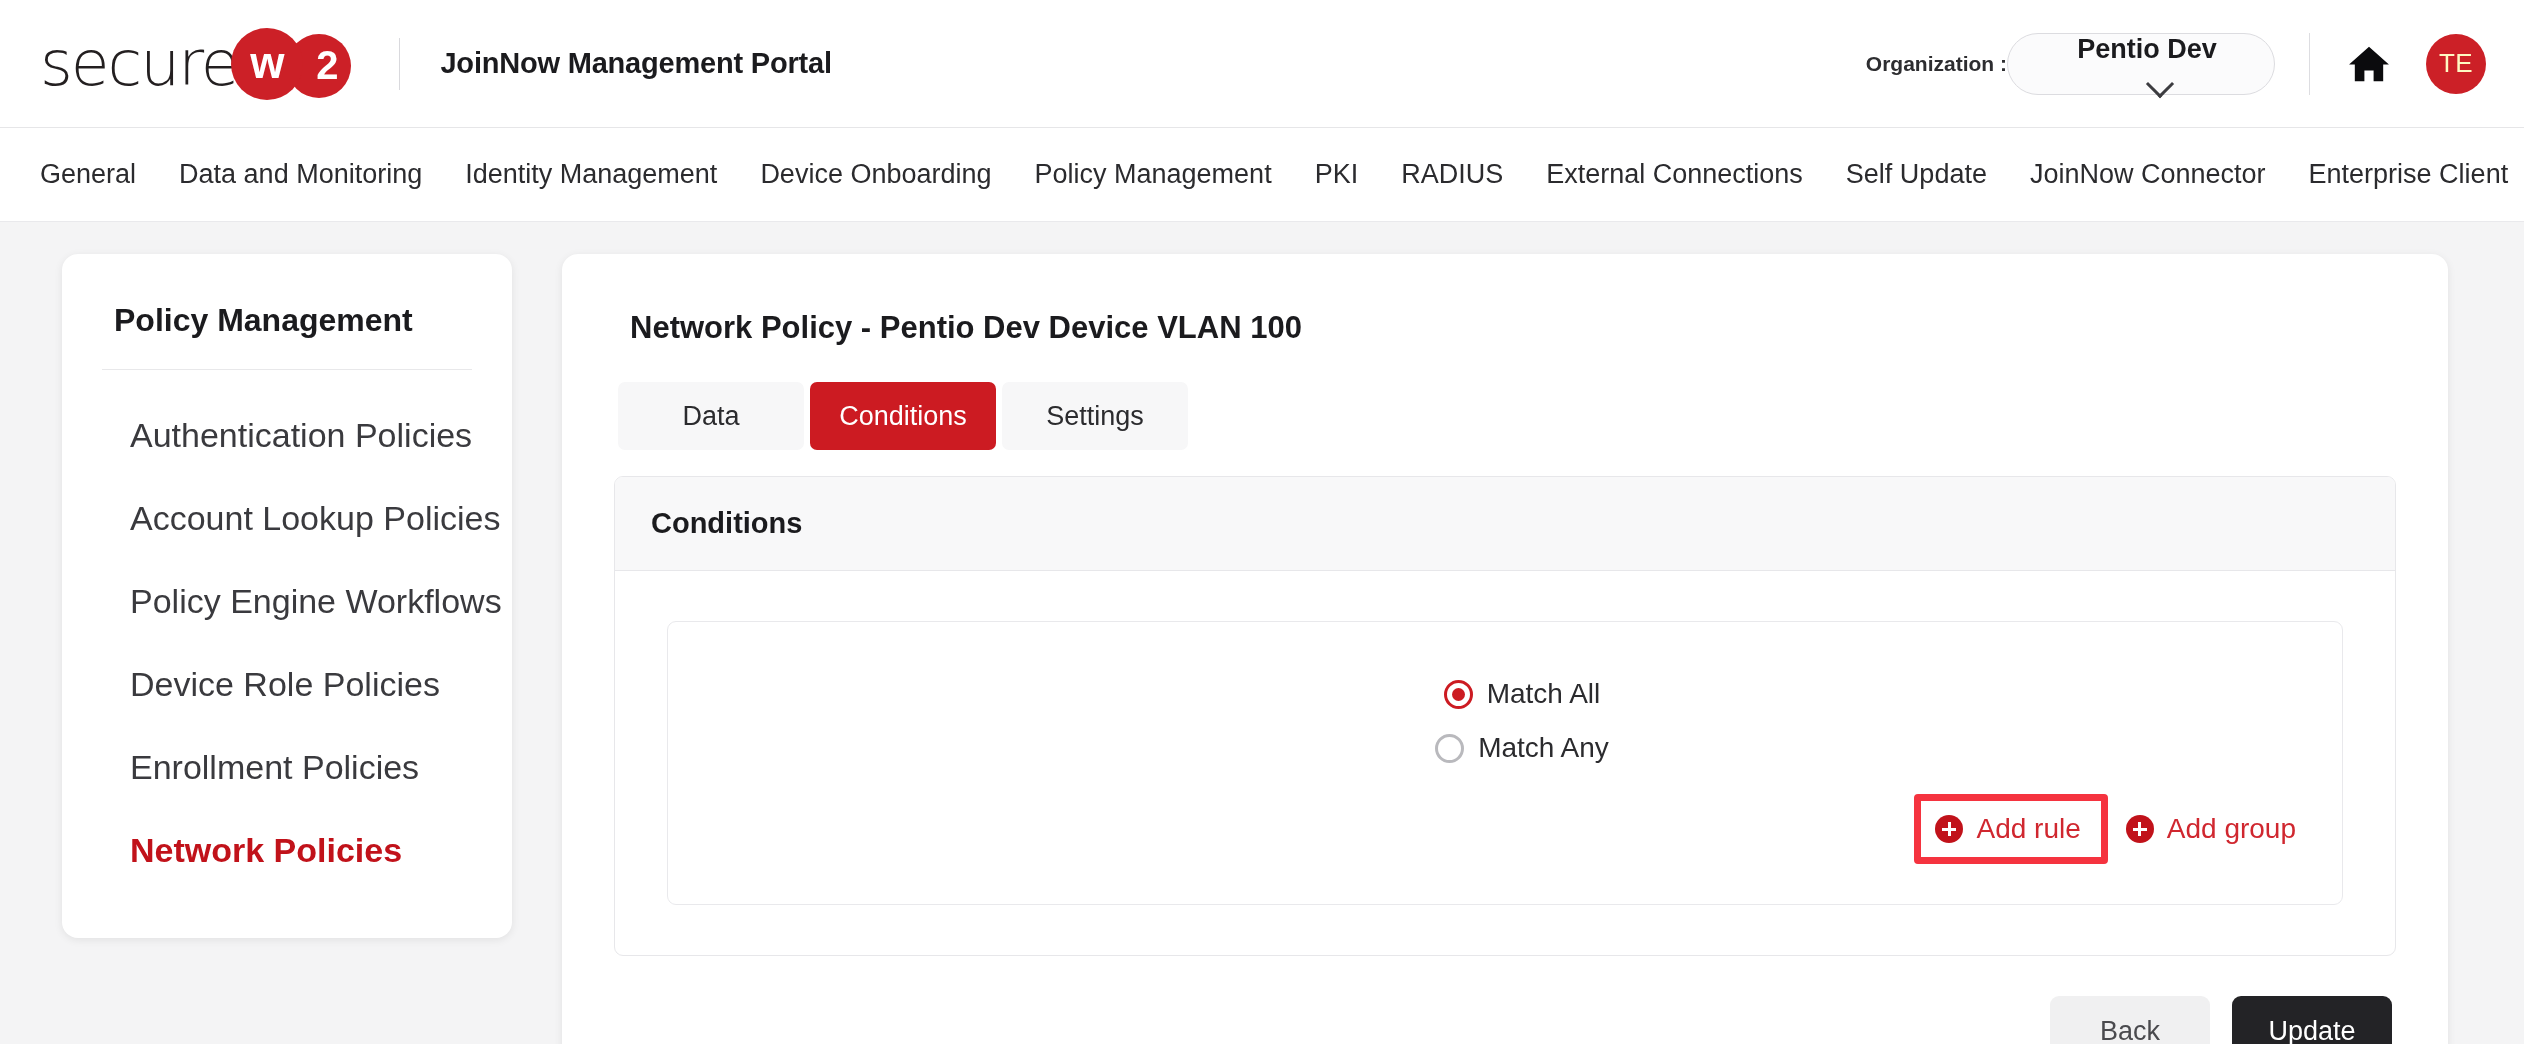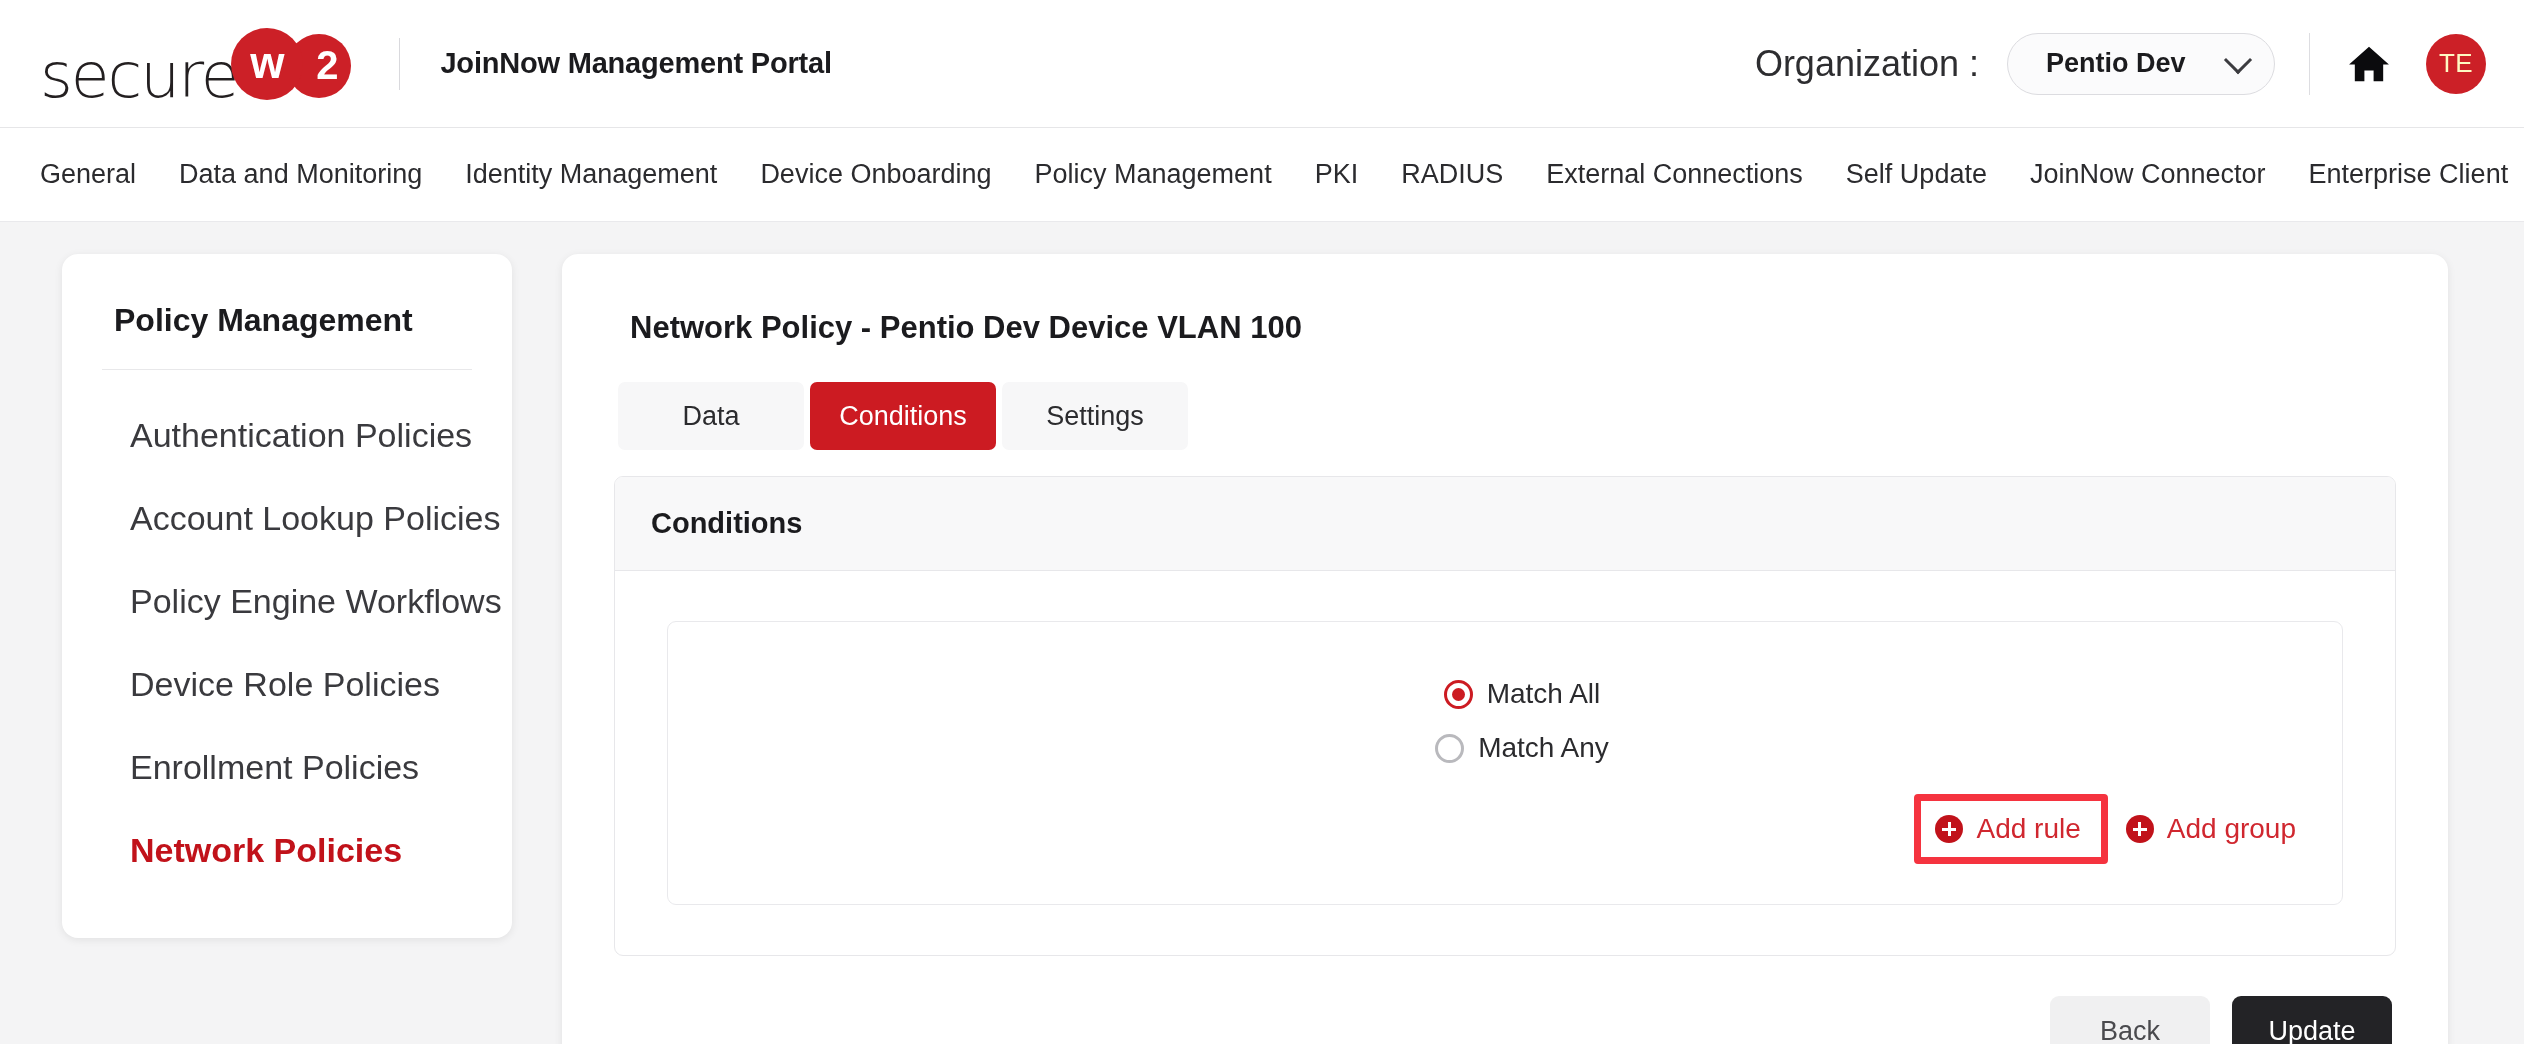--- a/index.html
+++ b/index.html
@@ -28,21 +28,21 @@
     height: 74px;
   }
   .logo-secure {
     font-family: "DejaVu Sans", sans-serif;
     font-size: 63px;
     font-weight: 300;
     letter-spacing: -2px;
     color: #231f20;
     line-height: 1;
     position: relative;
-    top: 12px;
+    top: 0;
   }
   .logo-circles {
     position: relative;
     width: 128px;
     height: 72px;
     margin-left: -6px;
   }
   .logo-c {
     position: absolute;
     border-radius: 50%;
@@ -70,35 +70,35 @@
     font-weight: 700;
     color: #1b1b1e;
     letter-spacing: -0.2px;
   }
   .header-right {
     margin-left: auto;
     display: flex;
     align-items: center;
   }
   .org-label {
-    font-size: 36px;
+    font-size: 21px;
     color: #2d2d30;
-    margin-right: 28px;
-    font-weight: 400;
+    font-weight: 700;
   }
   .org-select {
     min-width: 268px;
     height: 62px;
     border: 1px solid #dcdce0;
     border-radius: 31px;
     background: #fbfbfc;
     display: flex;
     align-items: center;
     justify-content: space-between;
     padding: 0 26px 0 38px;
+    flex-direction: column;
   }
   .org-select .val {
     font-size: 27px;
     font-weight: 700;
     color: #1b1b1e;
   }
   .chev {
     width: 20px; height: 20px;
     border-right: 3px solid #3c3c40;
     border-bottom: 3px solid #3c3c40;

